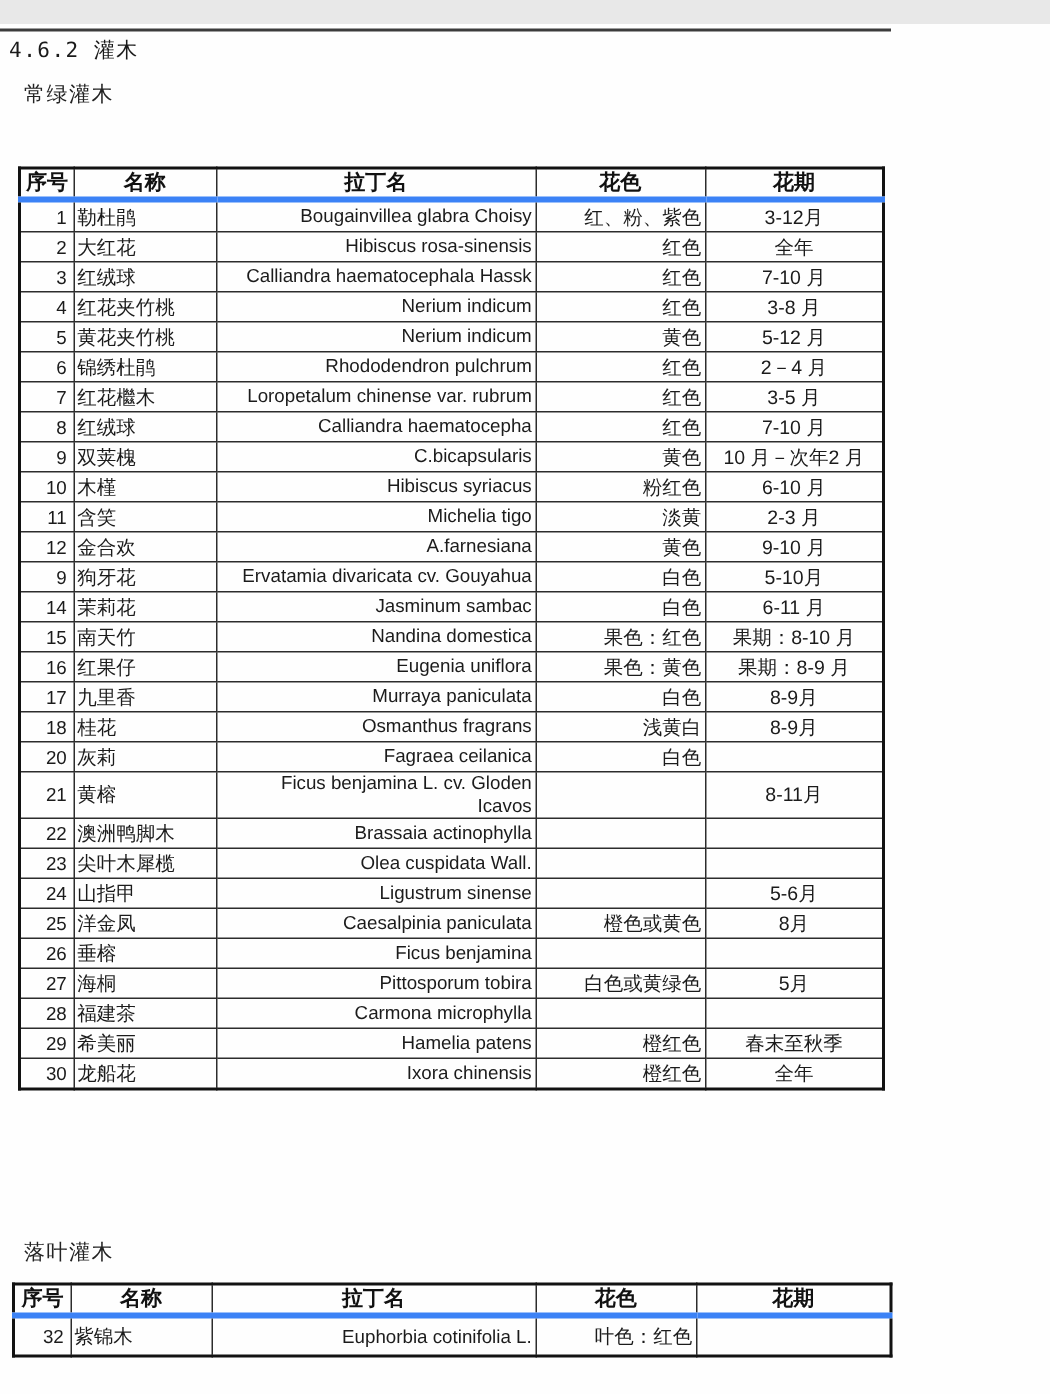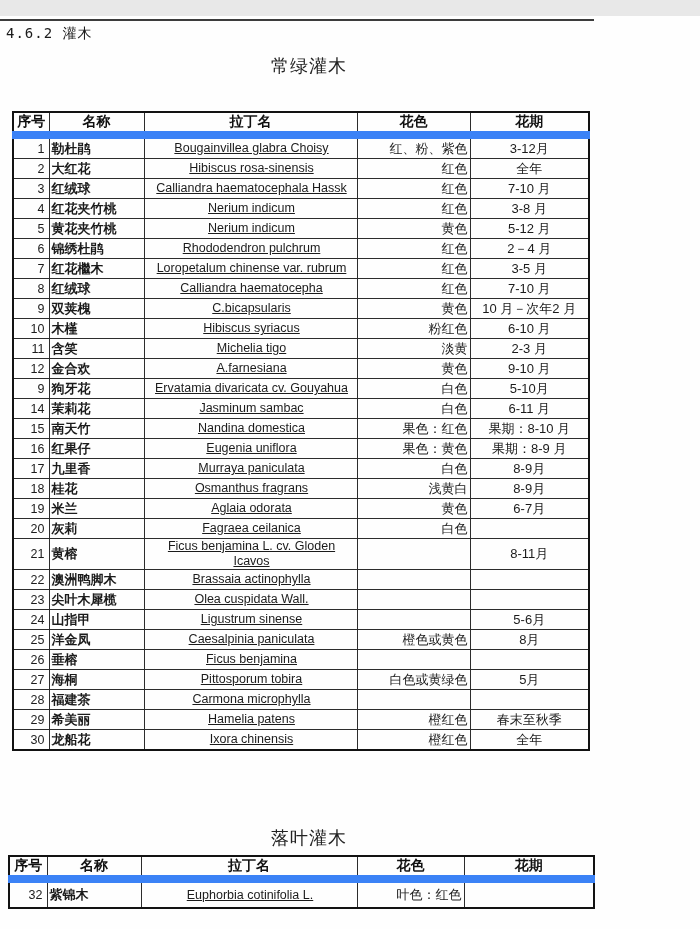--- a/index.html
+++ b/index.html
@@ -7,44 +7,44 @@
   .page{
     position:relative;width:700px;height:929px;margin:16px auto;
     background:#fefefe;color:#1b1b1b;overflow:hidden;
   }
   .top-rule{position:absolute;left:0;top:3px;width:594px;height:2px;background:#3c3c3c;}
   .section-heading{
     position:absolute;left:6px;top:9px;
     font-family:"DejaVu Sans Mono",monospace;font-size:14px;letter-spacing:1px;color:#1a1a1a;
   }
   .tbl-title{
-    position:absolute;left:4px;width:610px;text-align:center;
-    font-size:18px;color:#232323;letter-spacing:1px;
+    position:absolute;left:16px;width:610px;
+    font-size:14px;color:#232323;letter-spacing:1px;
   }
   .title-evergreen{top:38px;}
   .title-deciduous{top:810px;}
   table.doc-table{
     position:absolute;border-collapse:collapse;table-layout:fixed;
     background:#fefefe;border:2px solid #121212;
   }
   .tbl1{top:95px;left:12px;width:576px;}
   .tbl2{top:839px;left:8px;width:585px;}
   .doc-table th,.doc-table td{
     border:1px solid #2c2c2c;overflow:hidden;vertical-align:middle;
     padding:0 2px;white-space:normal;
   }
   .doc-table th{
     font-size:14px;font-weight:bold;text-align:center;height:18px;
-    border-bottom:8px solid #3b82f6;color:#111;
+    border-bottom:4px solid #3b82f6;color:#111;
   }
   .tbl1 td{height:19px;}
   .tbl2 td{height:24px;}
   td.c-no{text-align:right;font-size:12.5px;padding-right:4px;}
-  td.c-name{text-align:left;font-size:13px;padding-left:2px;font-weight:bold;}
-  td.c-latin{text-align:center;font-size:12.5px;line-height:15px;padding-left:4px;text-decoration:underline;}
+  td.c-name{text-align:left;font-size:13px;padding-left:2px;}
+  td.c-latin{text-align:right;font-size:12.5px;line-height:15px;padding-left:4px;}
   td.c-color{text-align:right;font-size:13px;}
   td.c-period{text-align:center;font-size:13px;}
   .watermark{
     position:absolute;right:4px;bottom:10px;display:flex;align-items:center;gap:6px;
     color:#bdbdbd;pointer-events:none;
   }
   .watermark-text{
     font-size:25px;letter-spacing:2px;color:#bdbdbd;font-weight:bold;opacity:.85;
   }
   .panda-icon{width:34px;height:32px;opacity:.8;}
@@ -198,27 +198,20 @@
           <td class="c-period">8-9月</td>
         </tr>
         <tr>
           <td class="c-no">18</td>
           <td class="c-name">桂花</td>
           <td class="c-latin">Osmanthus fragrans</td>
           <td class="c-color">浅黄白</td>
           <td class="c-period">8-9月</td>
         </tr>
         <tr>
-          <td class="c-no">19</td>
-          <td class="c-name">米兰</td>
-          <td class="c-latin">Aglaia odorata</td>
-          <td class="c-color">黄色</td>
-          <td class="c-period">6-7月</td>
-        </tr>
-        <tr>
           <td class="c-no">20</td>
           <td class="c-name">灰莉</td>
           <td class="c-latin">Fagraea ceilanica</td>
           <td class="c-color">白色</td>
           <td class="c-period"></td>
         </tr>
         <tr>
           <td class="c-no">21</td>
           <td class="c-name">黄榕</td>
           <td class="c-latin">Ficus benjamina L. cv. Gloden Icavos</td>

